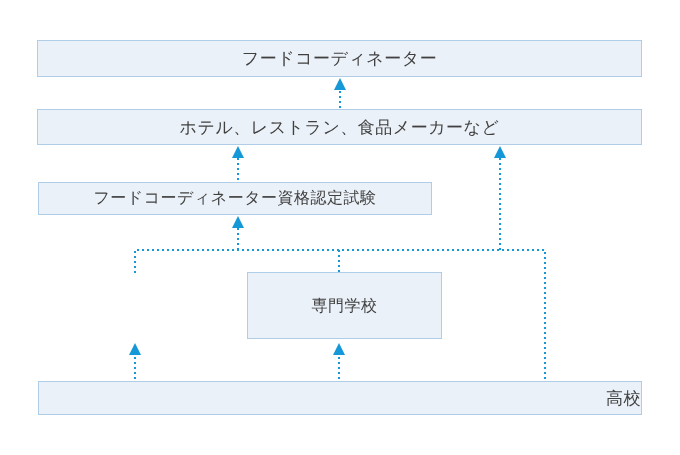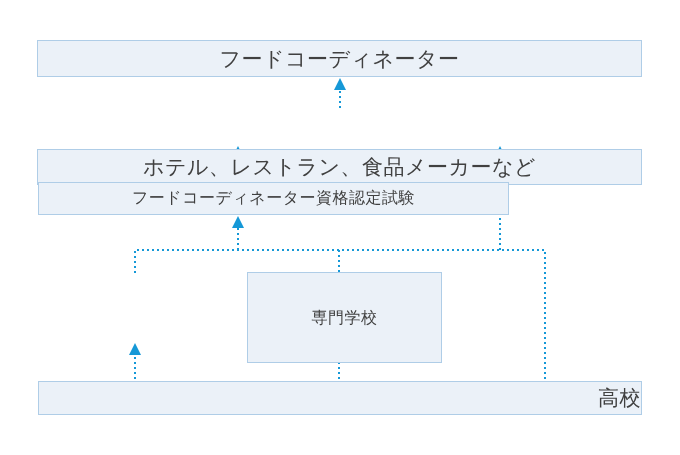--- a/index.html
+++ b/index.html
@@ -38,29 +38,29 @@
   }
   .node {
     position: absolute;
     background: var(--box-fill);
     border: 1px solid var(--box-border);
     display: flex;
     flex-direction: column;
     align-items: center;
     justify-content: center;
     text-align: center;
-    font-size: 21px;
+    font-size: 17px;
     letter-spacing: 0.5px;
   }
   .node .line2 { font-size: 16px; }
   .box-food-coordinator { left: 37px; top: 40px;  width: 605px; height: 37px; }
-  .box-employers        { left: 37px; top: 109px; width: 605px; height: 36px; margin-top: 40px; }
-  .box-exam             { left: 38px; top: 182px; width: 471px; height: 33px; font-size: 16px; align-items: center; }
+  .box-employers        { left: 37px; top: 109px; width: 605px; height: 36px; }
+  .box-exam             { left: 38px; top: 182px; width: 394px; height: 33px; font-size: 16px; align-items: center; }
   .box-university       { left: 38px; top: 272px; width: 195px; height: 71px; font-size: 16px; line-height: 24px; }
-  .box-vocational       { left: 247px; top: 272px; width: 195px; height: 91px; font-size: 16px; line-height: 24px; }
+  .box-vocational       { left: 247px; top: 272px; width: 195px; height: 67px; font-size: 16px; line-height: 24px; }
   .box-high-school      { left: 38px; top: 381px; width: 604px; height: 34px; align-items: flex-end; }
 </style>
 </head>
 <body>
 
 <div class="canvas">
 
   <svg class="connectors" viewBox="0 0 680 455" xmlns="http://www.w3.org/2000/svg">
 
     <polyline class="conn" points="135,273 135,250 545,250 545,380"></polyline>

